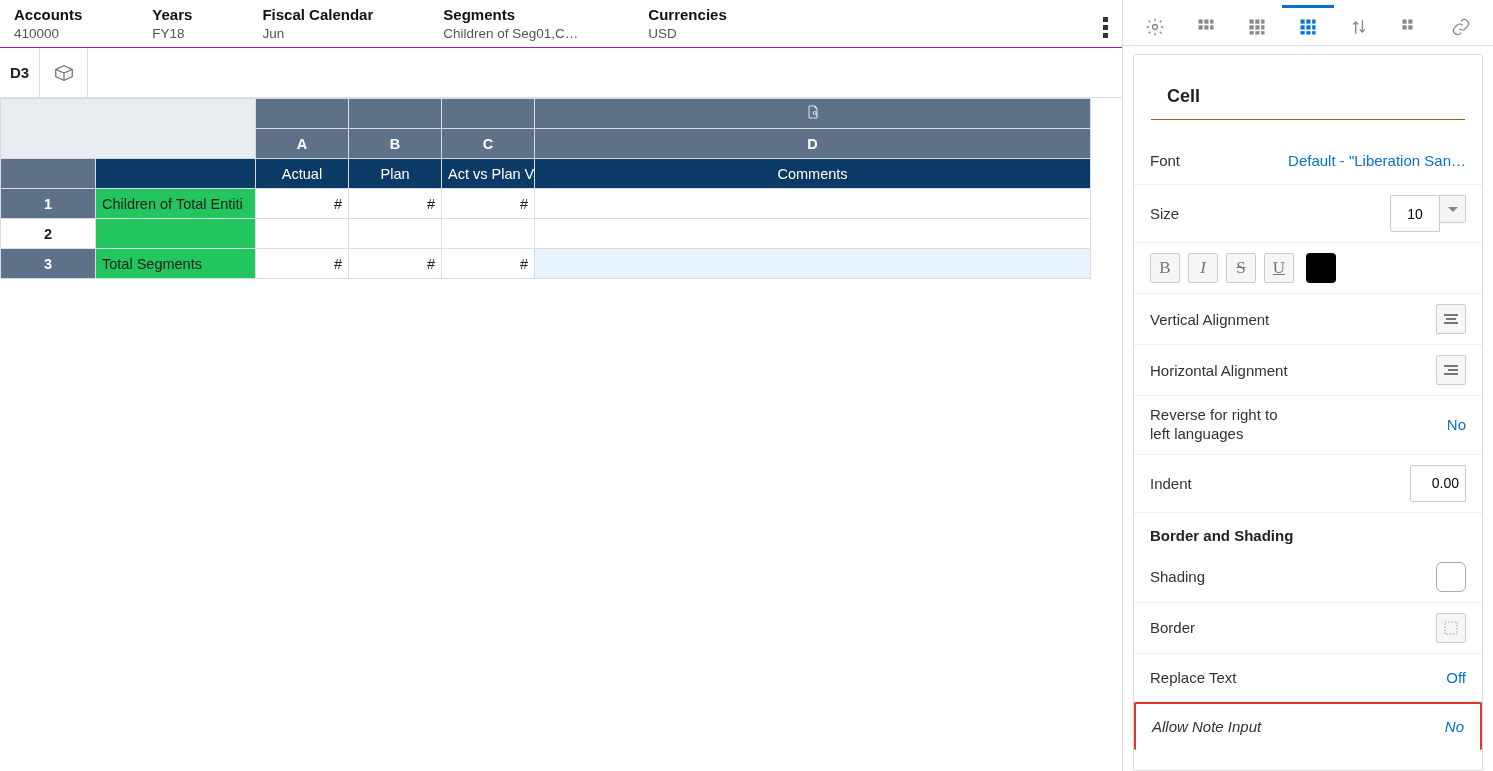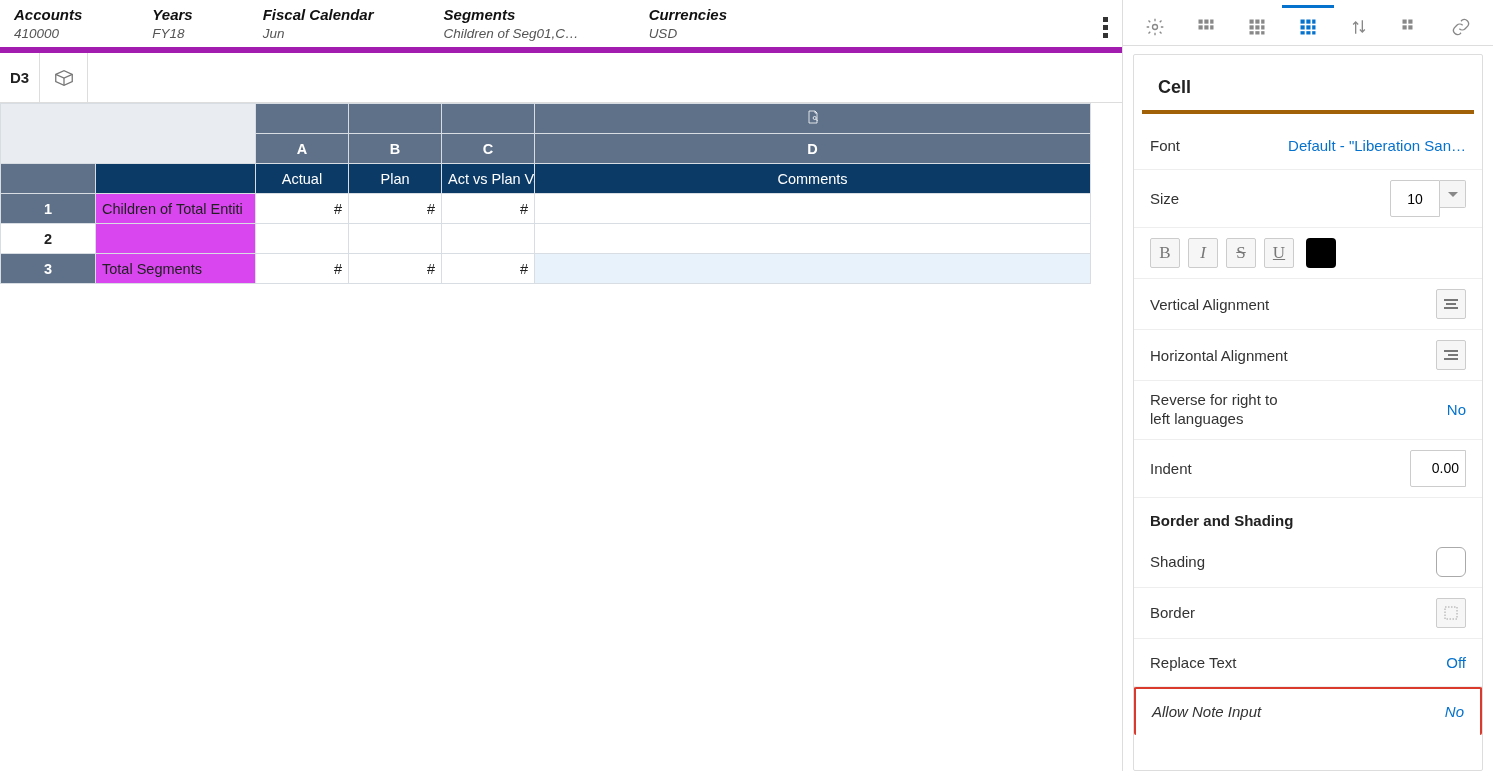--- a/index.html
+++ b/index.html
@@ -1,53 +1,53 @@
 <!DOCTYPE html>
 <html><head>
 <meta charset="utf-8">
 <style>
   * { box-sizing: border-box; }
   html, body { margin:0; padding:0; font-family: Arial, Helvetica, sans-serif; font-size:14px; color:#222; background:#fff; }
   .app { display:flex; width:1493px; height:771px; }
   .main { flex:1; display:flex; flex-direction:column; border-right:1px solid #ddd; }
   
-  .pov { display:flex; align-items:flex-start; padding:6px 14px 6px 14px; border-bottom:6px solid #a21caf; position:relative;font-style:italic; }
+  .pov { display:flex; align-items:flex-start; padding:6px 14px 6px 14px; border-bottom:1px solid #a21caf; position:relative; }
   .pov-item { margin-right:70px; }
   .pov-item .lbl { font-weight:700; font-size:15px; color:#111; }
   .pov-item .val { font-size:13.5px; color:#555; margin-top:3px; }
   .pov-menu { position:absolute; right:14px; top:14px; cursor:pointer; }
   .pov-menu span { display:block; width:5px; height:5px; background:#333; margin:3px 0; }
   
   .refrow { display:flex; align-items:center; height:50px; border-bottom:1px solid #ddd; }
   .refcell { width:40px; text-align:center; font-weight:700; font-size:15px; border-right:1px solid #ddd; height:100%; display:flex; align-items:center; justify-content:center; }
   .cubeicon { width:48px; display:flex; align-items:center; justify-content:center; height:100%; border-right:1px solid #ddd; cursor:pointer; }
   .cubeicon svg { width:22px; height:22px; stroke:#777; fill:none; stroke-width:1.4; }
   
   .grid { position:relative; flex:1; overflow:hidden; }
   table.g { border-collapse:collapse; table-layout:fixed; width:1090px; }
   table.g td, table.g th { border:1px solid #d7dde3; height:30px; padding:0 6px; font-size:14.5px; overflow:hidden; white-space:nowrap; }
   .hdr-top { background:#5f7189; height:74px; }
   .hdr-let { background:#5f7189; color:#fff; text-align:center; font-weight:600; height:22px; }
   .hdr-field { background:#0b3a66; color:#fff; text-align:center; font-weight:400; height:30px; }
   .rownum { background:#5f7189; color:#fff; text-align:center; font-weight:600; width:50px !important; }
   .rownum.wht { background:#fff; color:#222; }
-  .rowlabel { background:#d946ef; font-weight:400; }
+  .rowlabel { background:#22c55e; font-weight:400; }
   .corner { background:#e9edf1; }
   .numcell { text-align:right; background:#fff; }
   .seld { background:#e8f2fb; }
   .docicon { text-align:center; vertical-align:middle; }
   .docicon svg { width:16px; height:16px; stroke:#fff; fill:none; stroke-width:1.2; }
   
   .side { width:370px; display:flex; flex-direction:column; }
   .stabs { display:flex; height:44px; border-bottom:1px solid #ddd; align-items:flex-end; padding:0 6px; margin-top:2px; }
   .stab { flex:1; display:flex; align-items:center; justify-content:center; height:40px; cursor:pointer; color:#888; border-top:3px solid transparent; }
   .stab.active { border-top:3px solid #0572ce; color:#0572ce; }
   .stab svg { width:20px; height:20px; }
   .panel { border:1px solid #ddd; margin:8px 10px 0 10px; border-radius:2px; flex:1; overflow:auto; }
-  .panel h2 { font-size:18px; font-weight:700; margin:8px; padding:14px 16px 12px; border-bottom:4px solid #a16207; }
+  .panel h2 { font-size:18px; font-weight:700; margin:17px; padding:14px 16px 12px; border-bottom:1px solid #a16207; }
   .sect { font-size:15px; font-weight:700; padding:14px 16px 8px; }
   .prow { display:flex; align-items:center; justify-content:space-between; padding:10px 16px; border-bottom:1px solid #eee; min-height:48px; }
   .prow .plabel { font-size:15px; color:#333; }
   .prow .pval { font-size:15px; color:#0572ce; cursor:pointer; max-width:190px; overflow:hidden; text-overflow:ellipsis; white-space:nowrap; }
   .prow input.sizein { width:50px; height:37px; border:1px solid #ccc; text-align:center; font-size:14px; border-radius:2px 0 0 2px; }
   .sizewrap { display:flex; }
   .sizedd { width:26px; height:28px; border:1px solid #ccc; border-left:none; background:#f5f5f5; display:flex; align-items:center; justify-content:center; cursor:pointer; border-radius:0 2px 2px 0;}
   .sizedd::after { content:''; border:5px solid transparent; border-top-color:#888; margin-top:5px; }
   .fontbtns { display:flex; gap:8px; }
   .fbtn { width:30px; height:30px; border:1px solid #ccc; background:#f6f6f6; display:flex; align-items:center; justify-content:center; font-family: "Times New Roman", serif; font-size:17px; color:#777; cursor:pointer; border-radius:2px;}

